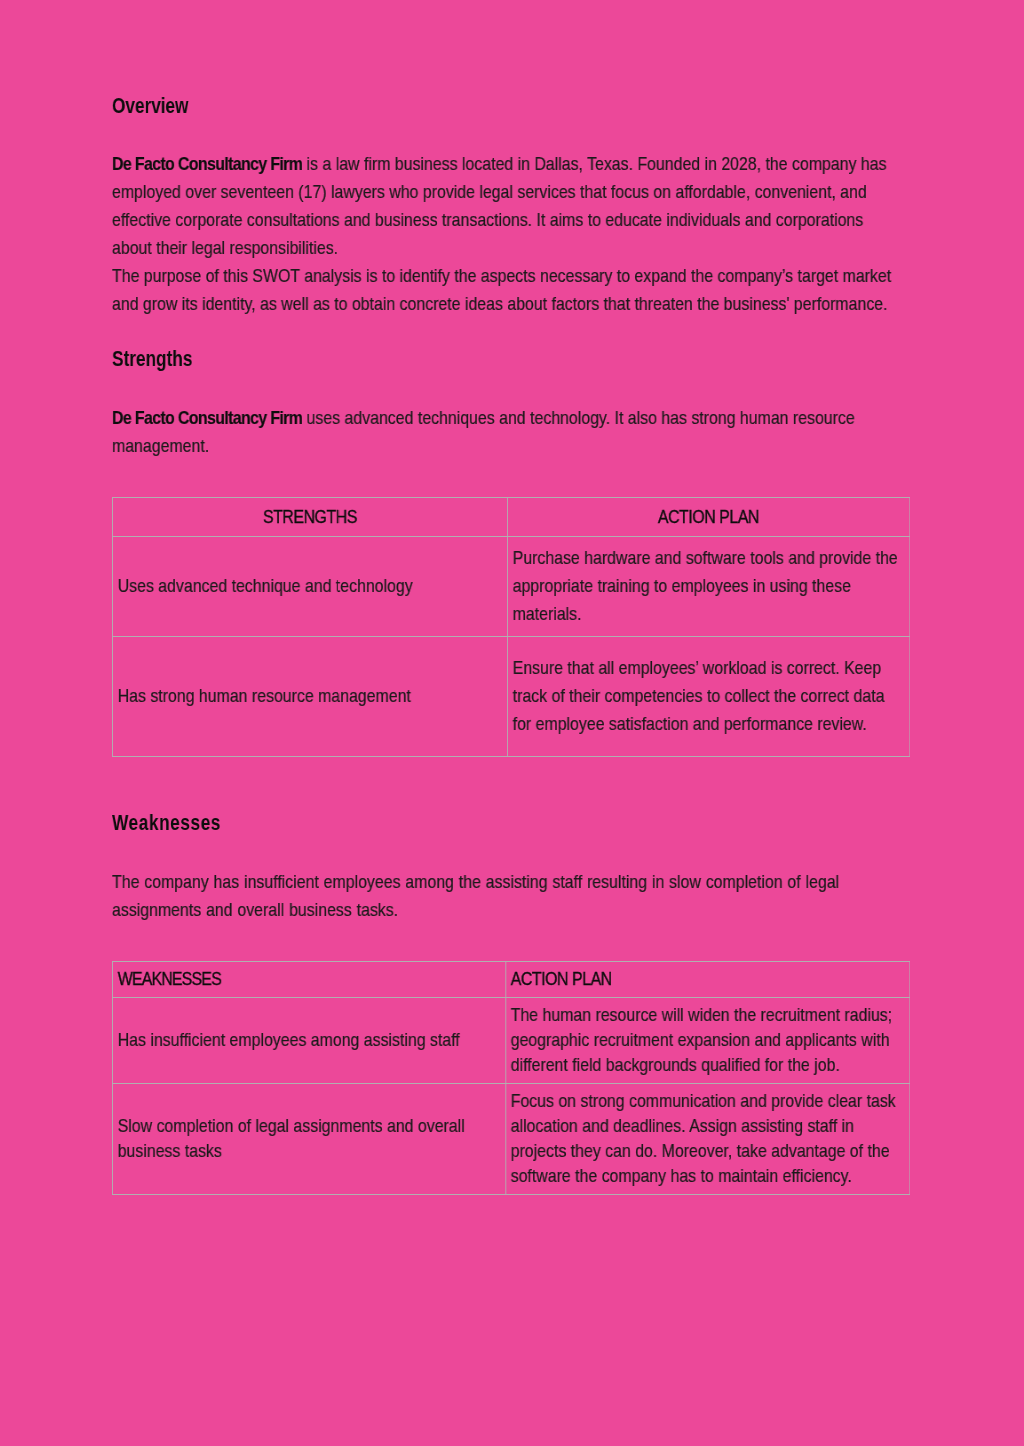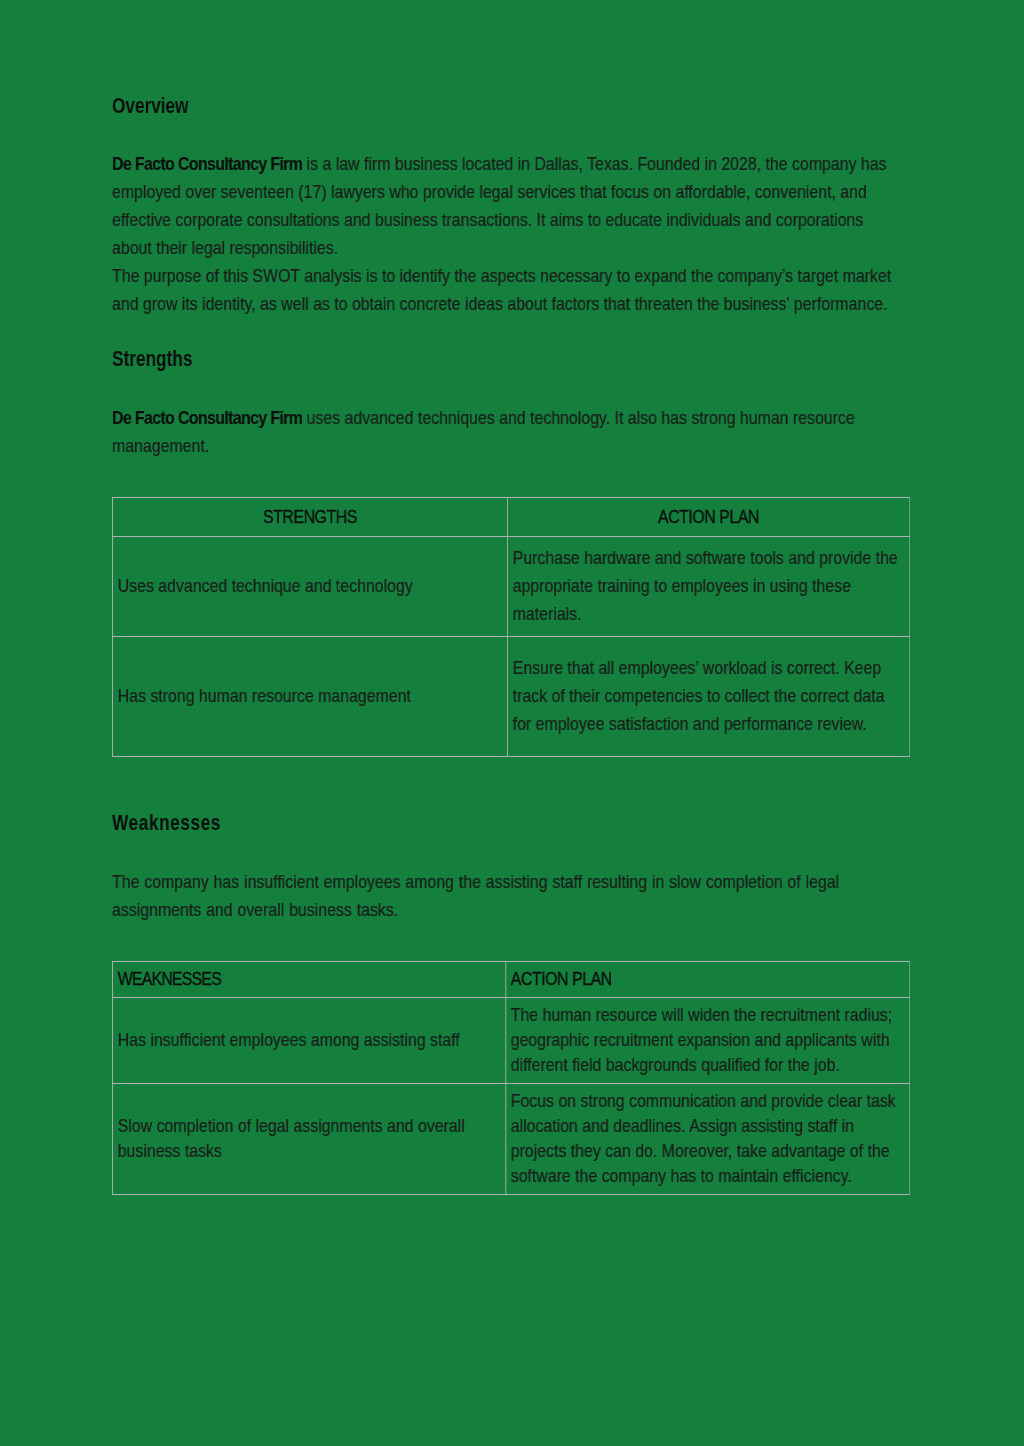--- a/index.html
+++ b/index.html
@@ -12,21 +12,21 @@
     width: 1024px;
     height: 1446px;
     font-family: "Liberation Sans", sans-serif;
     color: #1a1a1a;
     -webkit-font-smoothing: antialiased;
   }
   .page {
     position: relative;
     width: 1024px;
     height: 1446px;
-    background: #15803d;
+    background: #ec4899;
     overflow: hidden;
   }
   
   .blk {
     position: absolute;
     left: 112.4px;
     width: 886px;            
     transform: scaleX(0.888);
     transform-origin: 0 0;
     will-change: transform;

